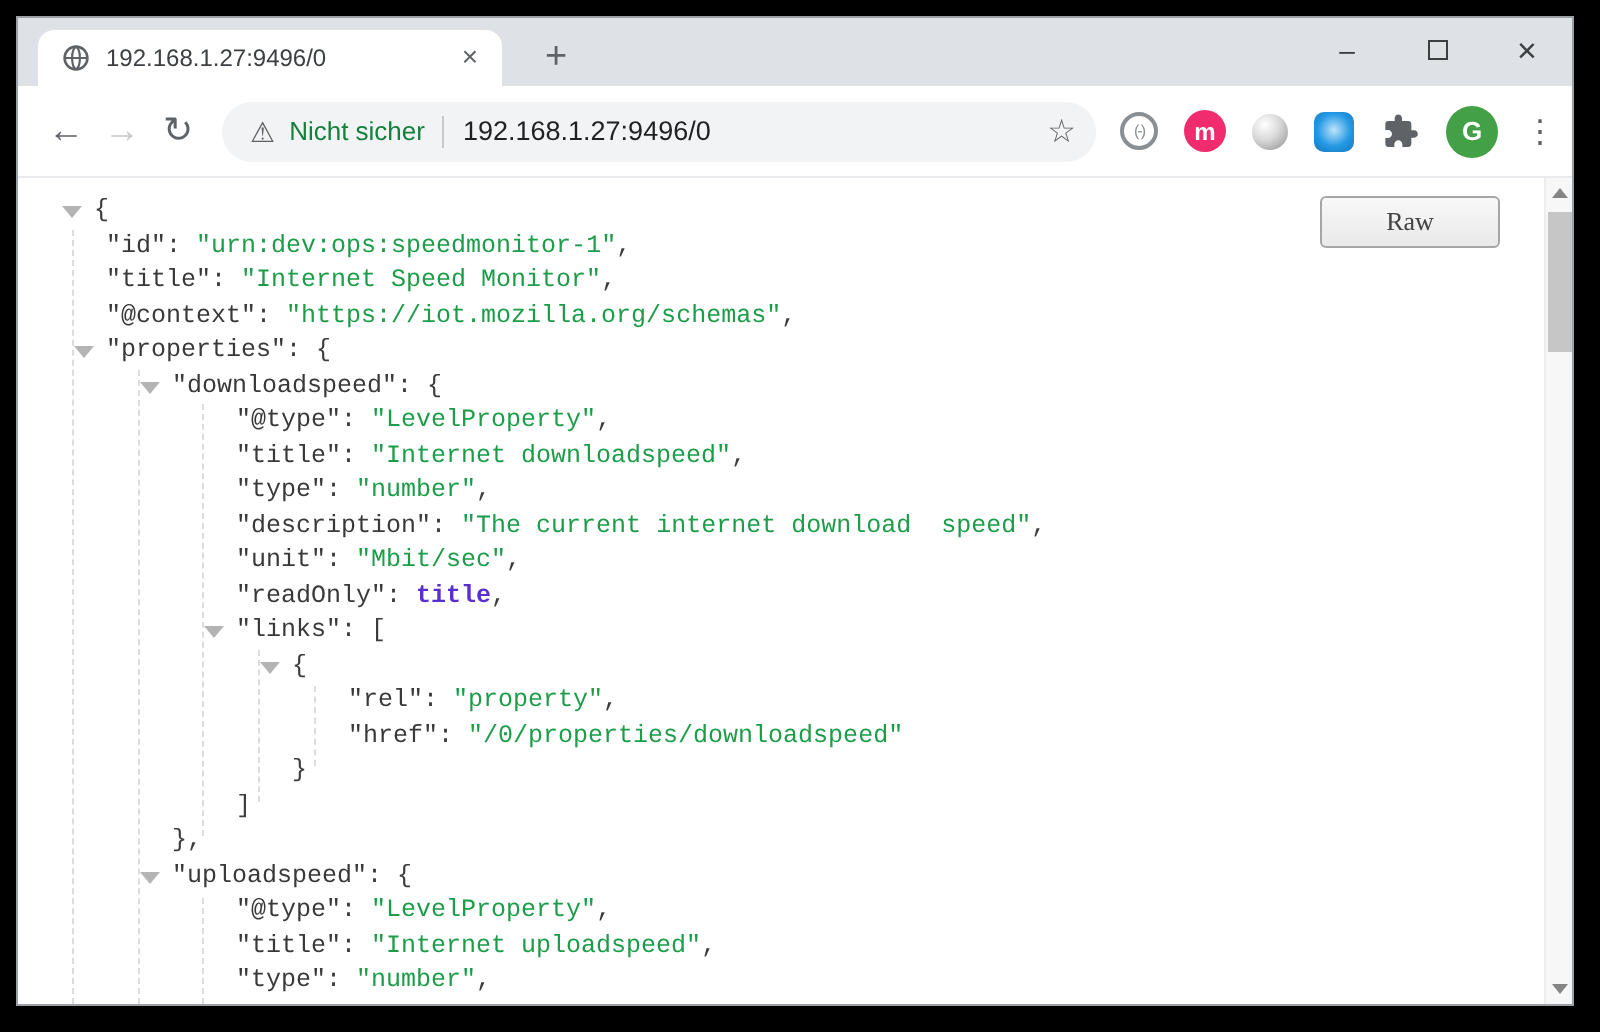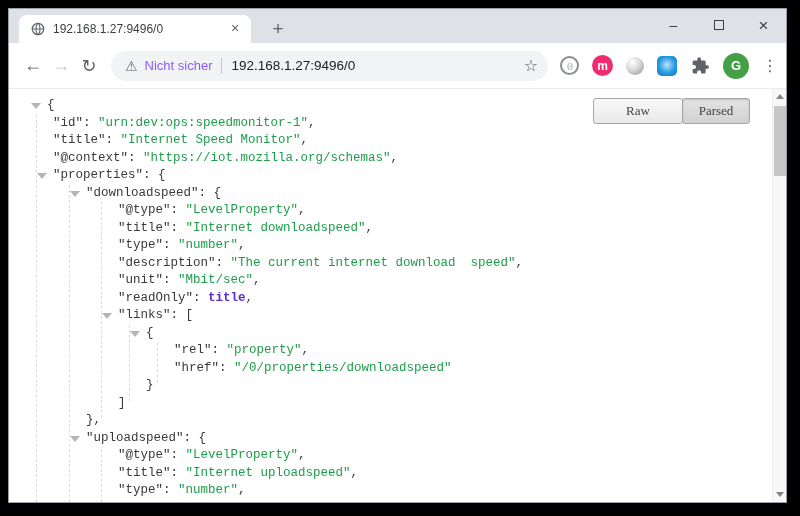--- a/index.html
+++ b/index.html
@@ -31,21 +31,21 @@
   .winbtn .glyph{font-size:14px;line-height:1;}
   .winbtn .sq{width:10px;height:10px;border:1px solid #3c4043;}
   
   .toolbar{height:46px;background:#fff;flex:0 0 auto;display:flex;align-items:center;
            padding:0 10px 0 10px;border-bottom:1px solid #e8eaed;}
   .navicon{font-size:18px;color:var(--ui-icon);width:28px;text-align:center;flex:0 0 auto;}
   .navicon.disabled{color:#c4c7cb;}
   .omnibox{flex:0 0 auto;width:437px;height:30px;background:#f1f3f4;border-radius:15px;
            display:flex;align-items:center;padding:0 10px 0 14px;margin:0 12px 0 8px;}
   .warn-icon{font-size:14px;color:var(--ui-icon);margin-right:7px;line-height:1;}
-  .nicht{font-size:13px;color:#8b5cf6;white-space:nowrap;}
+  .nicht{font-size:13px;color:#15803d;white-space:nowrap;}
   .omnisep{width:1px;height:16px;background:#c7cacd;margin:0 9px;}
   .url{font-size:13.5px;color:#202124;white-space:nowrap;flex:1;}
   .star{font-size:16px;color:var(--ui-icon);margin-left:6px;}
   .extrow{display:flex;align-items:center;gap:13px;flex:1;justify-content:flex-end;}
   .ext-ring{width:19px;height:19px;border-radius:50%;border:2px solid #8a8f94;color:#8a8f94;
             font-size:8px;display:flex;align-items:center;justify-content:center;letter-spacing:-1px;}
   .ext-pink{width:21px;height:21px;border-radius:50%;background:var(--ext-pink);color:#fff;
             font-size:12px;font-weight:bold;display:flex;align-items:center;justify-content:center;}
   .ext-sphere{width:18px;height:18px;border-radius:50%;
               background:radial-gradient(circle at 35% 30%, #ffffff 0%, #d8d8d8 45%, #8d8d8d 100%);}
@@ -130,21 +130,20 @@
           <path fill="#5f6368" d="M20.5 11h-1.7V7.2c0-1-.8-1.8-1.8-1.8h-3.8V3.7C13.2 2.5 12.2 1.5 11 1.5S8.8 2.5 8.8 3.7v1.7H5c-1 0-1.8.8-1.8 1.8v3.6h1.6c1.3 0 2.4 1.1 2.4 2.4s-1.1 2.4-2.4 2.4H3.2v3.6c0 1 .8 1.8 1.8 1.8h3.6v-1.6c0-1.3 1.1-2.4 2.4-2.4s2.4 1.1 2.4 2.4V21H17c1 0 1.8-.8 1.8-1.8v-3.8h1.7c1.2 0 2.2-1 2.2-2.2s-1-2.2-2.2-2.2z"></path>
         </svg>
         <span class="avatar">G</span>
         <span class="dots">⋮</span>
       </div>
     </div>
 
     <div class="content">
       <div class="viewbtns">
         <div class="vbtn raw">Raw</div>
-        <div class="vbtn parsed">Parsed</div>
       </div>
 
       <div class="json-area">
 
         <div class="guide" style="left:27px;top:26px;bottom:0;"></div>
         <div class="guide" style="left:60px;top:96px;bottom:0;"></div>
         <div class="guide" style="left:92px;top:113px;height:216px;"></div>
         <div class="guide" style="left:120px;top:236px;height:76px;"></div>
         <div class="guide" style="left:148px;top:254px;height:40px;"></div>
         <div class="guide" style="left:92px;top:360px;bottom:0;"></div>

